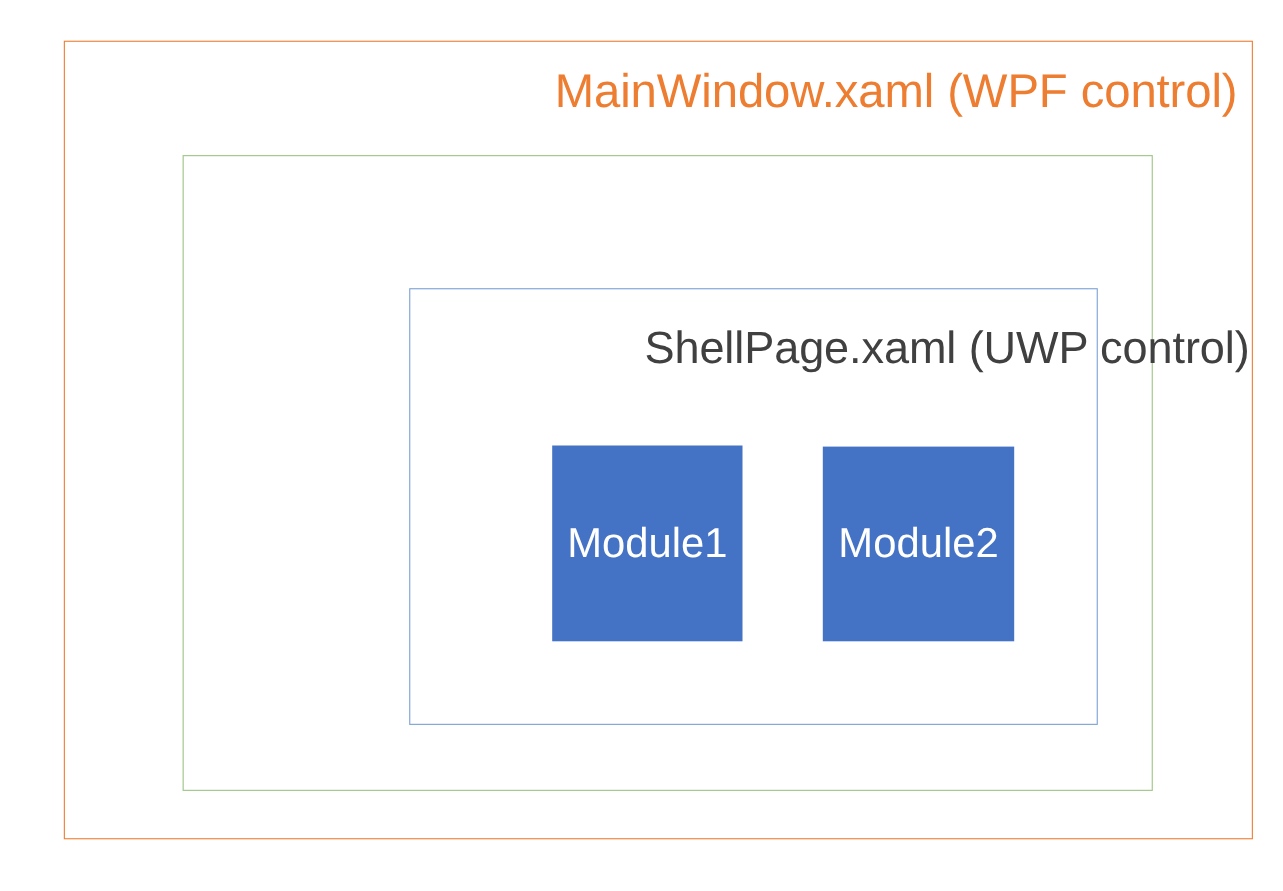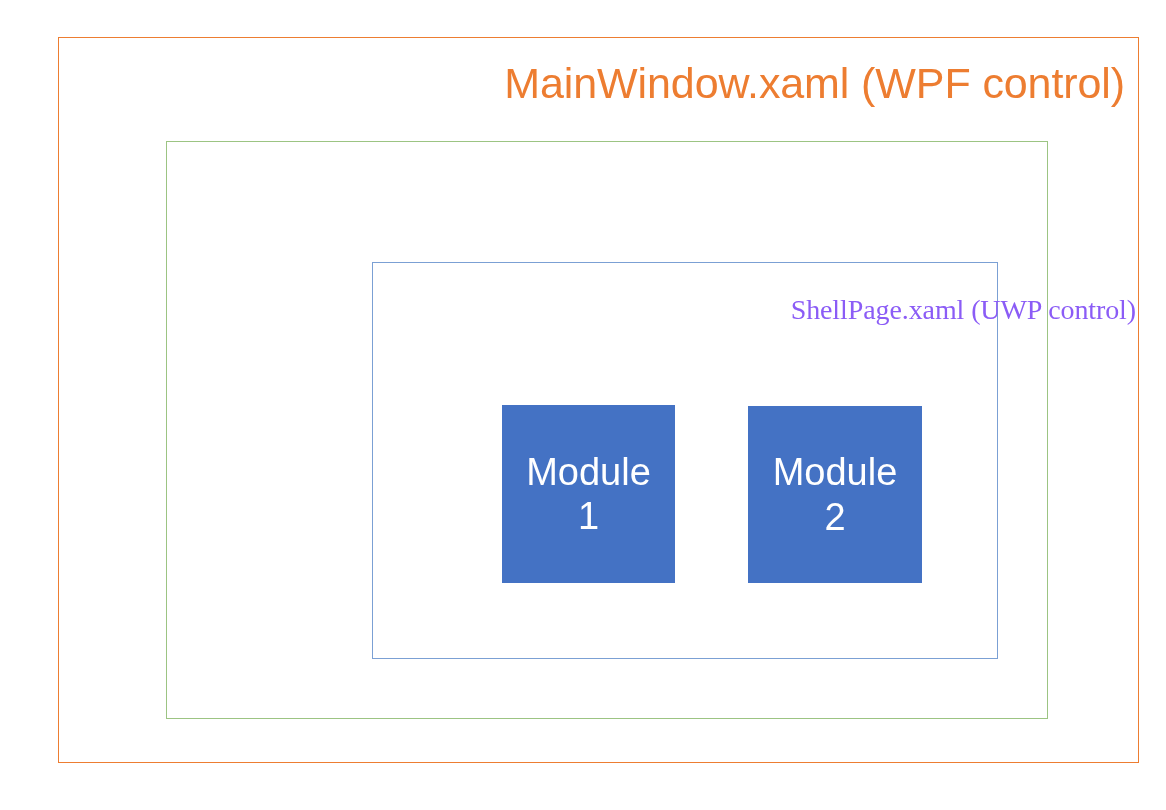--- a/index.html
+++ b/index.html
@@ -72,31 +72,30 @@
   #label-xamlhost {
     right: 23px;
     top: 174px;
     font-size: 40px;
     color: #70AD47;
   }
 
   #label-shellpage {
     right: 30px;
     top: 296px;
-    font-size: 28px;
-    color: #8b5cf6;
-    font-family: Liberation Serif, serif;
+    font-size: 41px;
+    color: #404040;
   }
 
   
   .module-block {
     position: absolute;
     box-sizing: border-box;
     display: flex;
-    flex-direction: column;
+    flex-direction: row;
     align-items: center;
     justify-content: center;
     background: #4472C4;
     color: #ffffff;
     font-size: 38px;
     line-height: 1.17;
     text-align: center;
   }
 
   #module-1 {

